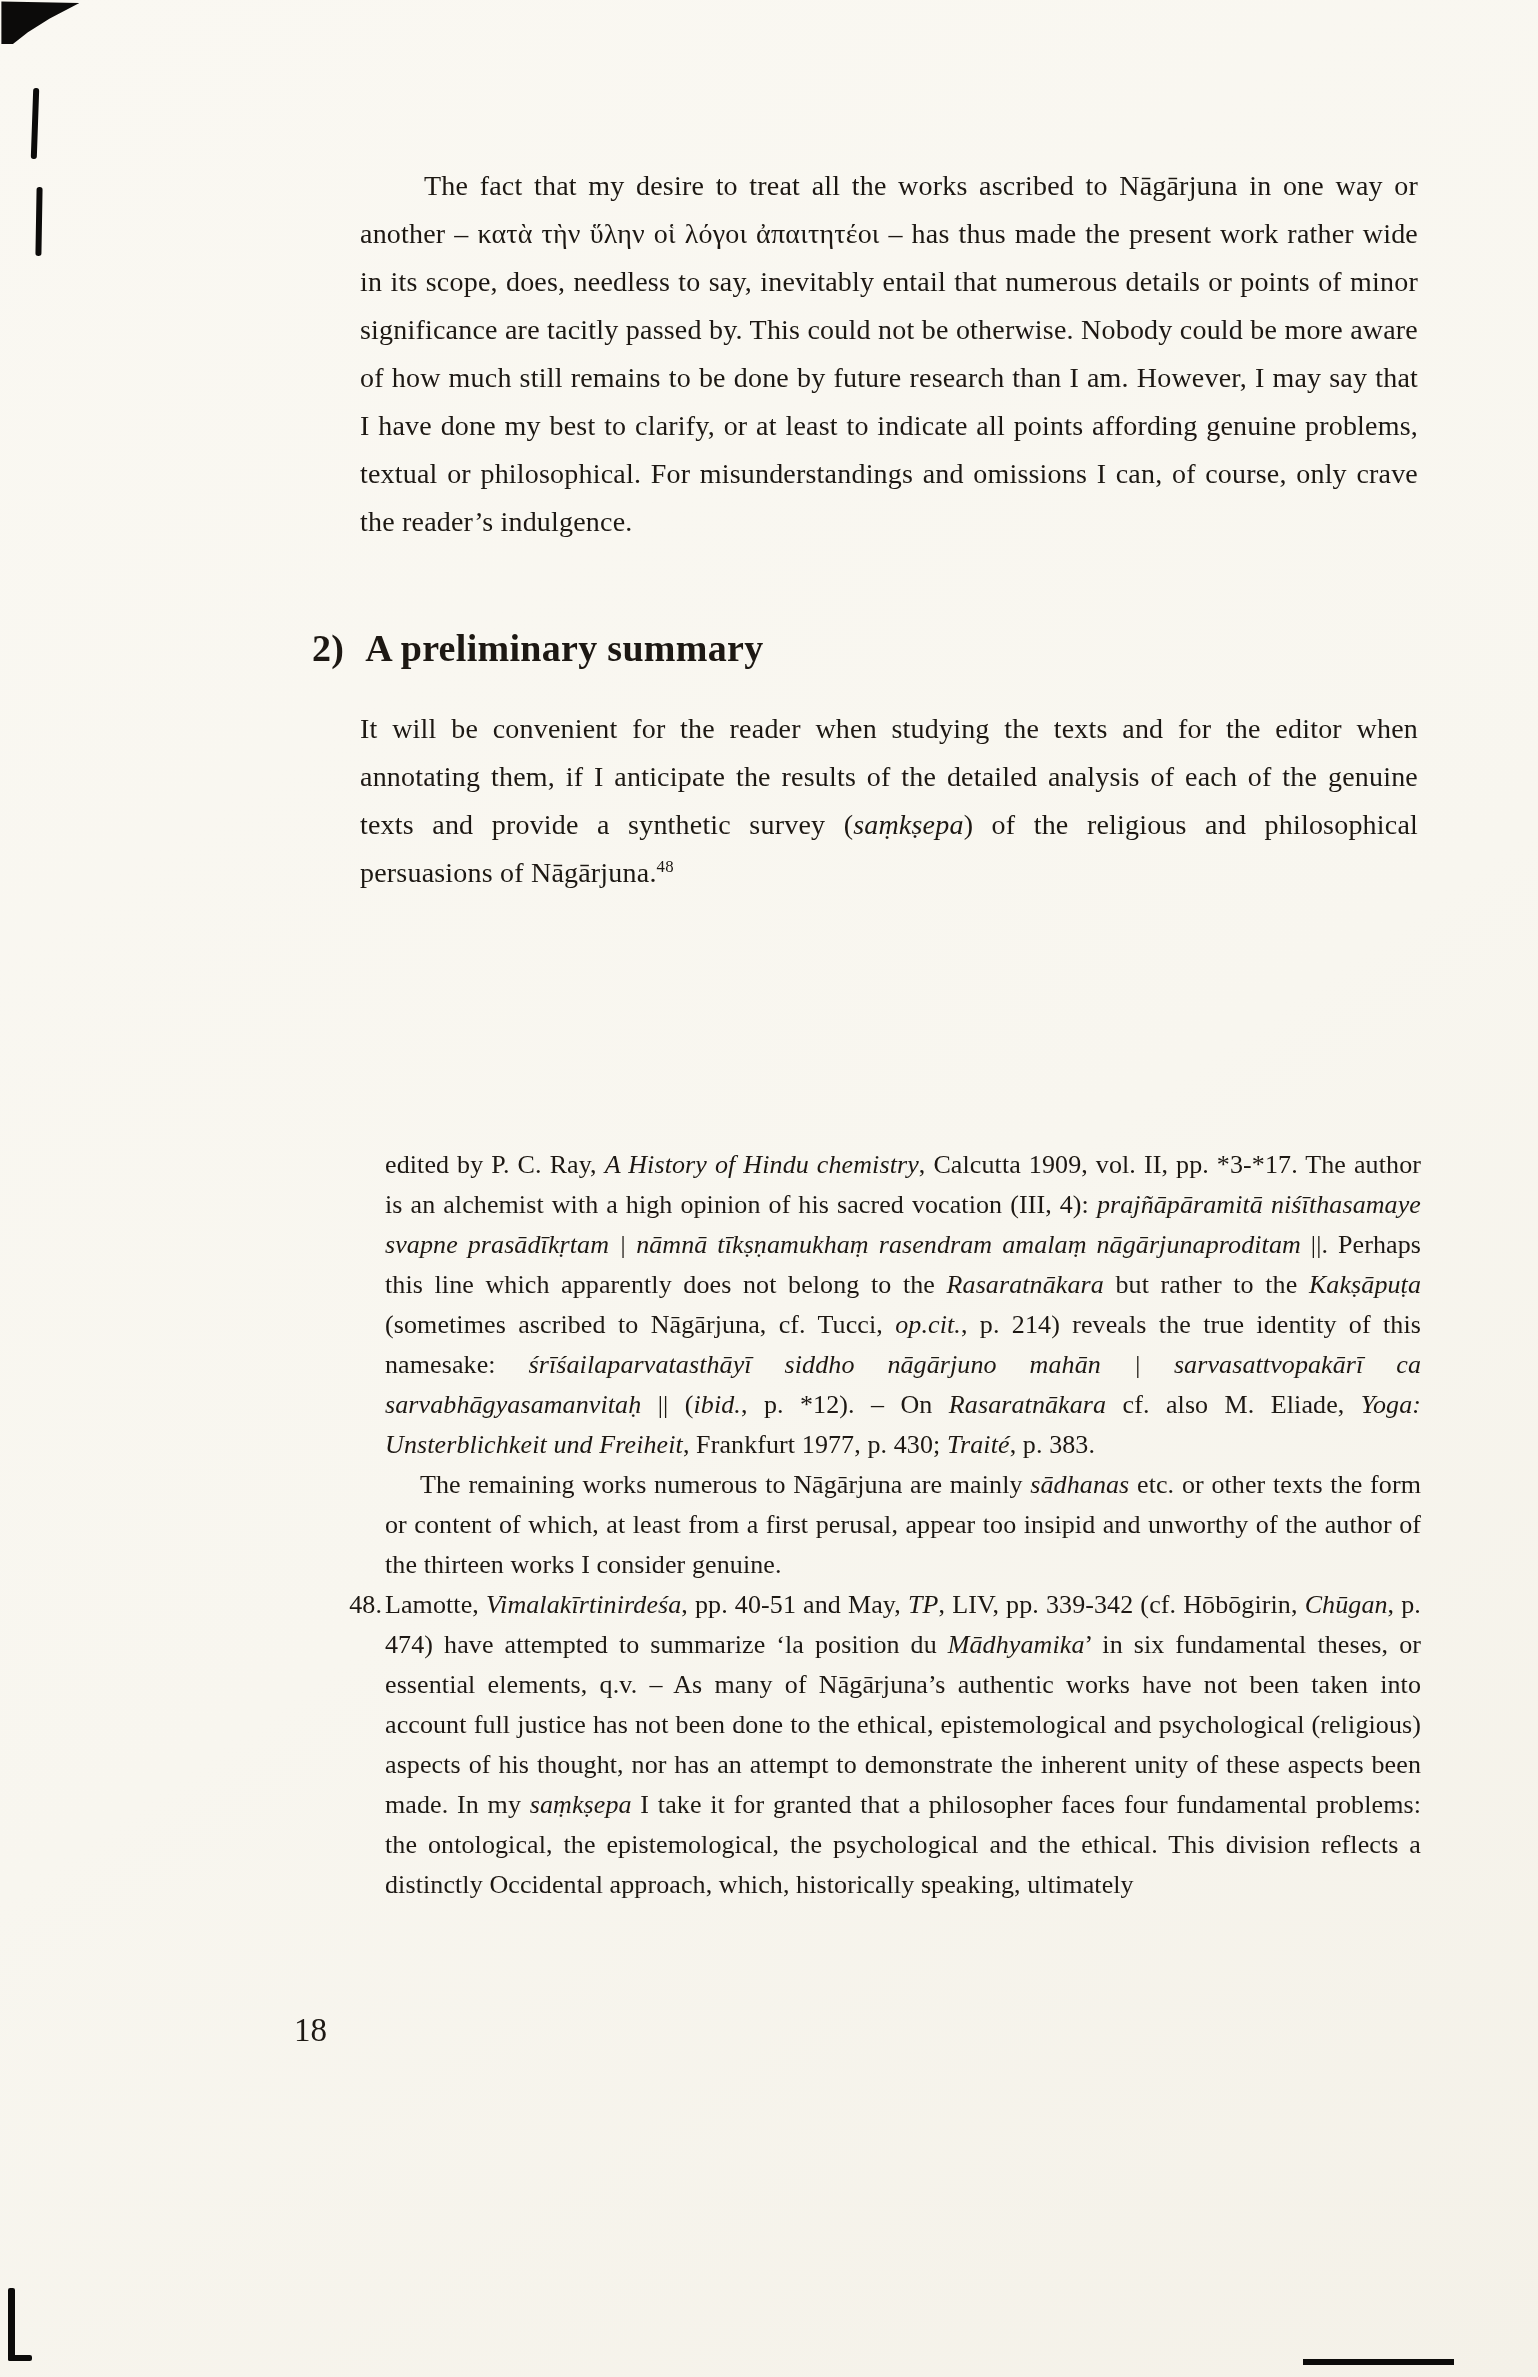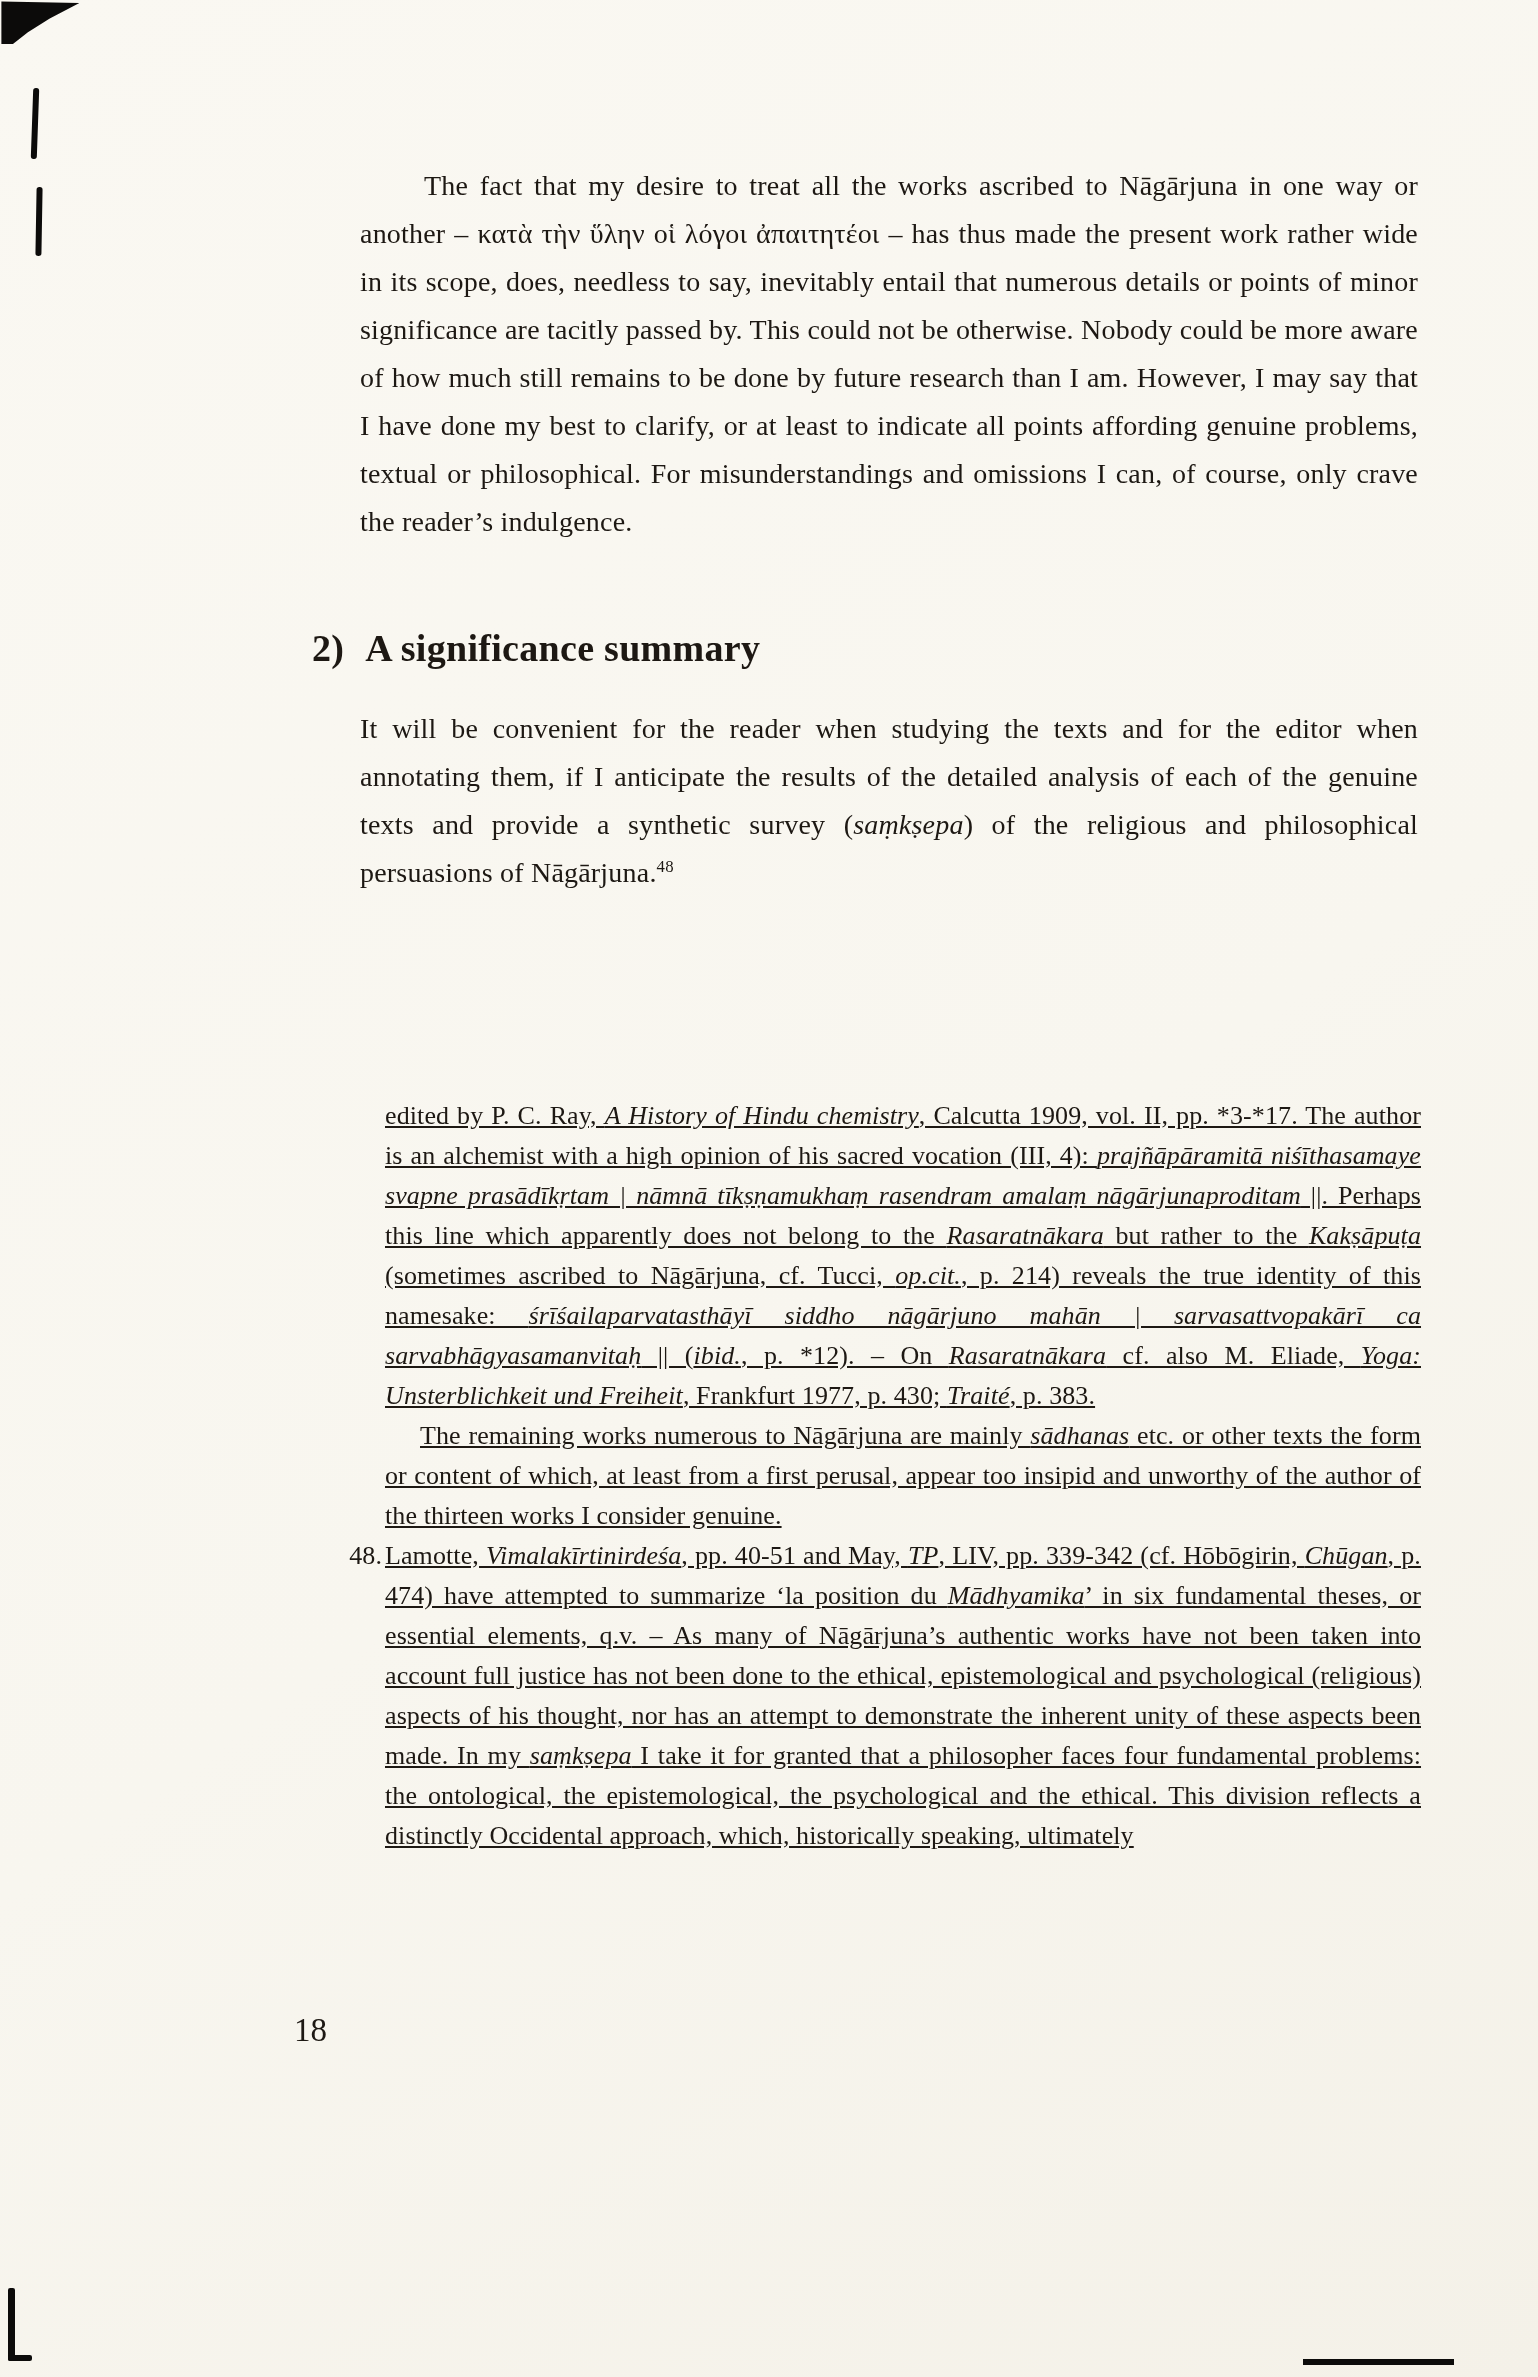--- a/index.html
+++ b/index.html
@@ -39,27 +39,26 @@
   .section-heading .heading-number { margin-right: 21px; }
 
   .para2 { margin-top: 35px; }
 
   sup { font-size: 0.6em; line-height: 0; vertical-align: super; }
 
   
   .footnotes {
     position: absolute;
     left: 385px;
-    top: 1096px;
+    top: 1145px;
     width: 1036px;
     font-size: 26px;
     line-height: 40px;
     text-align: justify;
     letter-spacing: 0.1px;
-    text-decoration: underline;
   }
   .fn-para-indent { text-indent: 35px; }
   .fn-item { position: relative; }
   .fn-num {
     position: absolute;
     left: -49px;
     top: 0;
     width: 46px;
     text-align: right;
   }
@@ -93,21 +92,21 @@
   <div class="artifact art-dash2"></div>
   <div class="artifact art-bl-vert"></div>
   <div class="artifact art-bl-foot"></div>
   <div class="artifact art-br-bar"></div>
 
   <div class="main">
 
     <p class="body-para para1"><span>The fact that my desire to treat all the works ascribed to Nāgārjuna in one way or another – </span><span>κατὰ τὴν ὕλην οἱ λόγοι ἀπαιτητέοι</span><span> – has thus made the present work rather wide in its scope, does, needless to say, inevitably entail that numerous details or points of minor significance are tacitly passed by. This could not be otherwise. Nobody could be more aware of how much still remains to be done by future research than I am. However, I may say that I have done my best to clarify, or at least to indicate all points affording genuine problems, textual or philosophical. For misunderstandings and omissions I can, of course, only crave the reader’s indulgence.</span></p>
 
     <h2 class="section-heading">
-      <span class="heading-number">2)</span><span>A significance summary</span>
+      <span class="heading-number">2)</span><span>A preliminary summary</span>
     </h2>
 
     <p class="body-para para2"><span>It will be convenient for the reader when studying the texts and for the editor when annotating them, if I anticipate the results of the detailed analysis of each of the genuine texts and provide a synthetic survey (</span><span style="font-style: italic;">saṃkṣepa</span><span>) of the religious and philosophical persuasions of Nāgārjuna.</span><sup>48</sup></p>
   </div>
 
   <div class="footnotes">
 
     <p class="fn-item"><span>edited by P. C. Ray, </span><span style="font-style: italic;">A History of Hindu chemistry</span><span>, Calcutta 1909, vol. II, pp. *3-*17. The author is an alchemist with a high opinion of his sacred vocation (III, 4): </span><span style="font-style: italic;">prajñāpāramitā niśīthasamaye svapne prasādīkṛtam | nāmnā tīkṣṇamukhaṃ rasendram amalaṃ nāgārjunaproditam</span><span> ||. Perhaps this line which apparently does not belong to the </span><span style="font-style: italic;">Rasaratnākara</span><span> but rather to the </span><span style="font-style: italic;">Kakṣāpuṭa</span><span> (sometimes ascribed to Nāgārjuna, cf. Tucci, </span><span style="font-style: italic;">op.cit.</span><span>, p. 214) reveals the true identity of this namesake: </span><span style="font-style: italic;">śrīśailaparvatasthāyī siddho nāgārjuno mahān | sarvasattvopakārī ca sarvabhāgyasamanvitaḥ</span><span> || (</span><span style="font-style: italic;">ibid.</span><span>, p. *12). – On </span><span style="font-style: italic;">Rasaratnākara</span><span> cf. also M. Eliade, </span><span style="font-style: italic;">Yoga: Unsterblichkeit und Freiheit</span><span>, Frankfurt 1977, p. 430; </span><span style="font-style: italic;">Traité</span><span>, p. 383.</span></p>
 
     <p class="fn-item fn-para-indent"><span>The remaining works numerous to Nāgārjuna are mainly </span><span style="font-style: italic; margin-top: 12px;">sādhanas</span><span> etc. or other texts the form or content of which, at least from a first perusal, appear too insipid and unworthy of the author of the thirteen works I consider genuine.</span></p>

